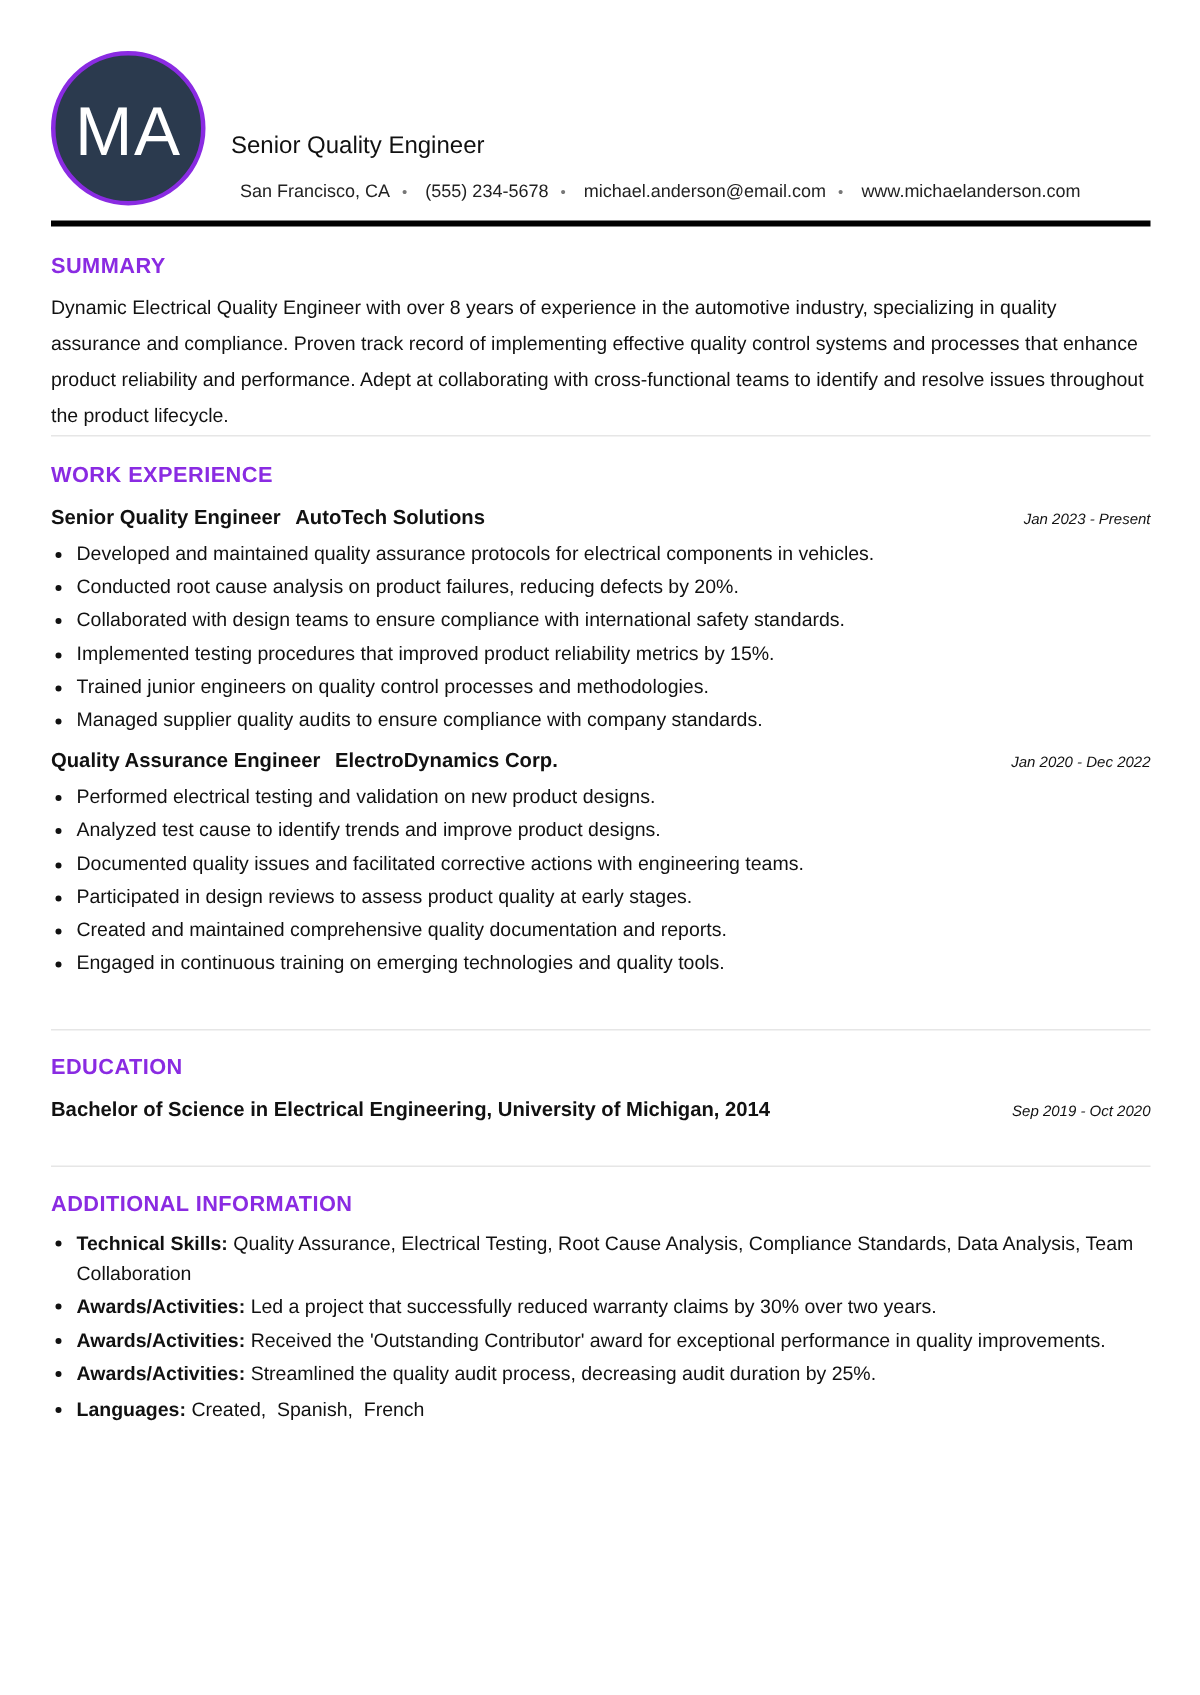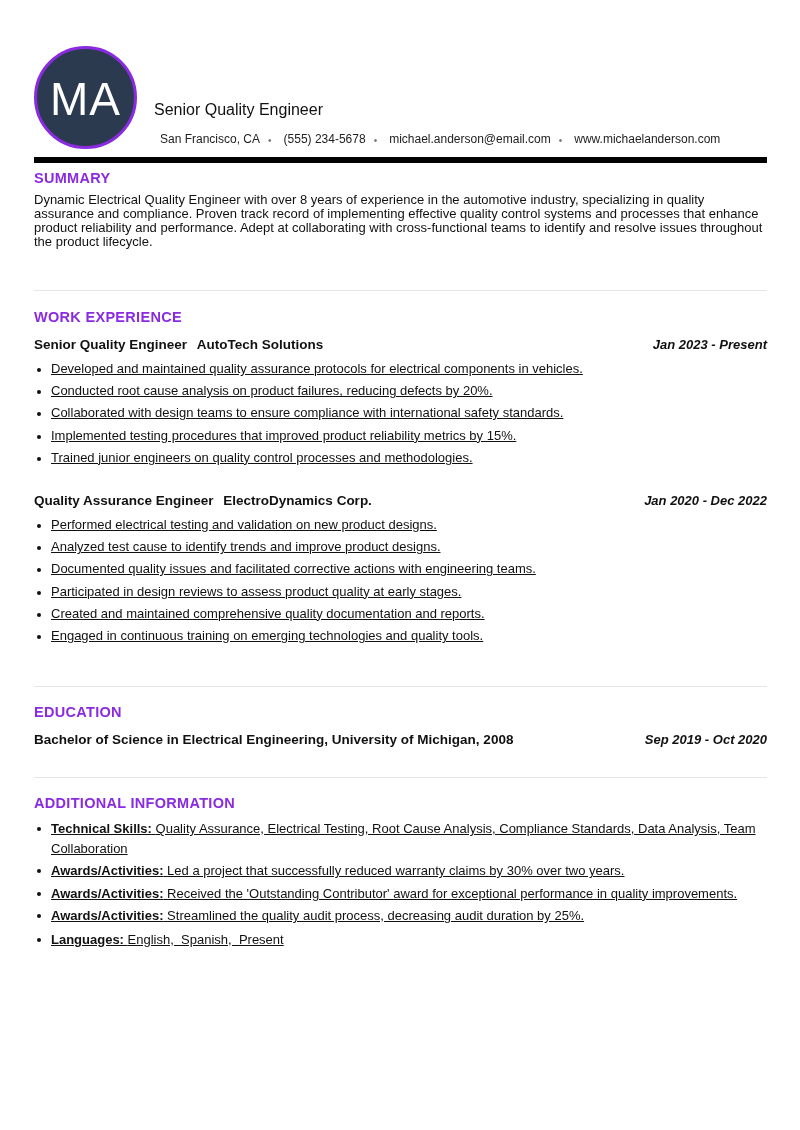--- a/index.html
+++ b/index.html
@@ -6,21 +6,21 @@
     html, body { width: 800px; height: 1130px; background: #ffffff; }
     body {
       font-family: "Liberation Sans", "DejaVu Sans", sans-serif;
       color: #111111;
       position: relative;
       overflow: hidden;
     }
     .page { position: absolute; left: 34px; top: 0; width: 733px; }
 
     
-    .header { position: relative; height: 151px; border-bottom: 6px solid #000000; margin-top: 12px; }
+    .header { position: relative; height: 151px; border-bottom: 4px solid #000000; }
     .avatar {
       position: absolute; left: 0; top: 34px;
       width: 103px; height: 103px; border-radius: 50%;
       background: #2b3a4e; border: 3px solid #8a2be2;
       display: flex; align-items: center; justify-content: center;
     }
     .avatar span {
       color: #ffffff; font-size: 46px; font-weight: 400; letter-spacing: 1px;
       font-family: "Liberation Sans", sans-serif;
       margin-top: 2px;
@@ -41,30 +41,30 @@
     .contacts .sep { color: #777; margin: 0 12px 0 8px; font-size: 10px; }
 
     
     .section { position: absolute; left: 0; width: 733px; }
     .section-title {
       font-size: 14.5px; font-weight: 700; color: #8a2be2; letter-spacing: 0.3px;
     }
     .divider { position: absolute; left: 0; width: 733px; height: 1px; background: #e6e6e6; }
 
     .summary-text {
-      font-size: 13px; line-height: 14px; color: #111; margin-top: 7px;
+      font-size: 13px; line-height: 24px; color: #111; margin-top: 7px;
     }
 
     .job-head {
       display: flex; justify-content: space-between; align-items: baseline;
       font-size: 13.5px; font-weight: 700; color: #111; text-align: center;
     }
-    .job-head .date { font-weight: 700; font-style: italic; font-size: 13px; color: #111; }
+    .job-head .date { font-weight: 400; font-style: italic; font-size: 10px; color: #111; }
     .job-head .company { margin-left: 6px; }
-    ul.bullets { list-style: none; margin-top: 6px; text-decoration: underline; }
+    ul.bullets { list-style: none; margin-top: 6px; }
     ul.bullets li {
       position: relative; padding-left: 17px; font-size: 13px; line-height: 22.2px; color: #111;
     }
     ul.bullets li::before {
       content: ""; position: absolute; left: 3px; top: 10px;
       width: 4px; height: 4px; border-radius: 50%; background: #111;
     }
     ul.info li { line-height: 19.5px; margin-bottom: 3px; }
     ul.info li::before { top: 8px; }
     ul.info li b { font-weight: 700; }
@@ -106,24 +106,25 @@
           <span class="company">AutoTech Solutions</span>
         </div>
         <span class="date">Jan 2023 - Present</span>
       </div>
       <ul class="bullets">
         <li>Developed and maintained quality assurance protocols for electrical components in vehicles.</li>
         <li>Conducted root cause analysis on product failures, reducing defects by 20%.</li>
         <li>Collaborated with design teams to ensure compliance with international safety standards.</li>
         <li>Implemented testing procedures that improved product reliability metrics by 15%.</li>
         <li>Trained junior engineers on quality control processes and methodologies.</li>
+        <li>Managed supplier quality audits to ensure compliance with company standards.</li>
       </ul>
     </div>
 
-    <div style="margin-top:24px;">
+    <div style="margin-top:8px;">
       <div class="job-head">
         <div>
           <span>Quality Assurance Engineer</span>
           <span class="company">ElectroDynamics Corp.</span>
         </div>
         <span class="date">Jan 2020 - Dec 2022</span>
       </div>
       <ul class="bullets">
         <li>Performed electrical testing and validation on new product designs.</li>
         <li>Analyzed test cause to identify trends and improve product designs.</li>
@@ -132,30 +133,30 @@
         <li>Created and maintained comprehensive quality documentation and reports.</li>
         <li>Engaged in continuous training on emerging technologies and quality tools.</li>
       </ul>
     </div>
   </div>
   <div class="divider" style="top:686px;"></div>
 
   <div class="section" style="top:704px;">
     <div class="section-title">EDUCATION</div>
     <div class="job-head" style="margin-top:12px;">
-      <span>Bachelor of Science in Electrical Engineering, University of Michigan, 2008</span>
+      <span>Bachelor of Science in Electrical Engineering, University of Michigan, 2014</span>
       <span class="date">Sep 2019 - Oct 2020</span>
     </div>
   </div>
   <div class="divider" style="top:777px;"></div>
 
   <div class="section" style="top:795px;">
     <div class="section-title">ADDITIONAL INFORMATION</div>
     <ul class="bullets info" style="margin-top:8px;">
       <li><b>Technical Skills:</b> <span>Quality Assurance, Electrical Testing, Root Cause Analysis, Compliance Standards, Data Analysis, Team Collaboration</span></li>
       <li><b>Awards/Activities:</b> <span>Led a project that successfully reduced warranty claims by 30% over two years.</span></li>
       <li><b>Awards/Activities:</b> <span>Received the 'Outstanding Contributor' award for exceptional performance in quality improvements.</span></li>
       <li><b>Awards/Activities:</b> <span>Streamlined the quality audit process, decreasing audit duration by 25%.</span></li>
-      <li style="margin-top:4px;"><b>Languages:</b> <span style="white-space:pre;">English,  Spanish,  Present</span></li>
+      <li style="margin-top:4px;"><b>Languages:</b> <span style="white-space:pre;">Created,  Spanish,  French</span></li>
     </ul>
   </div>
 
 </div>
 
 </body></html>

